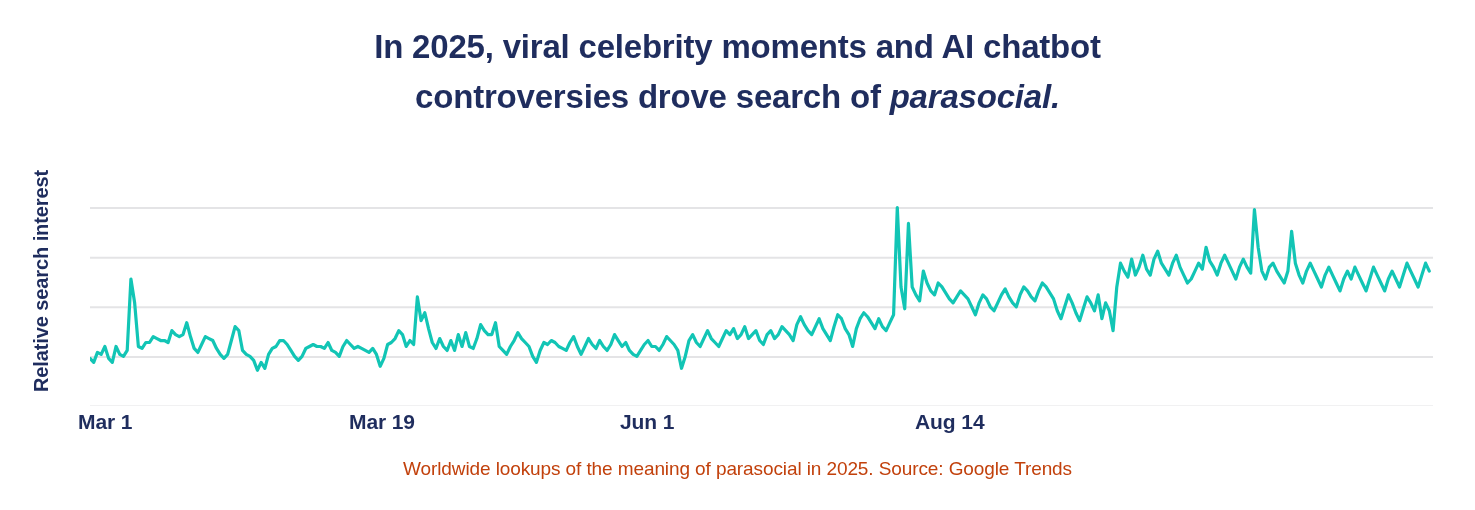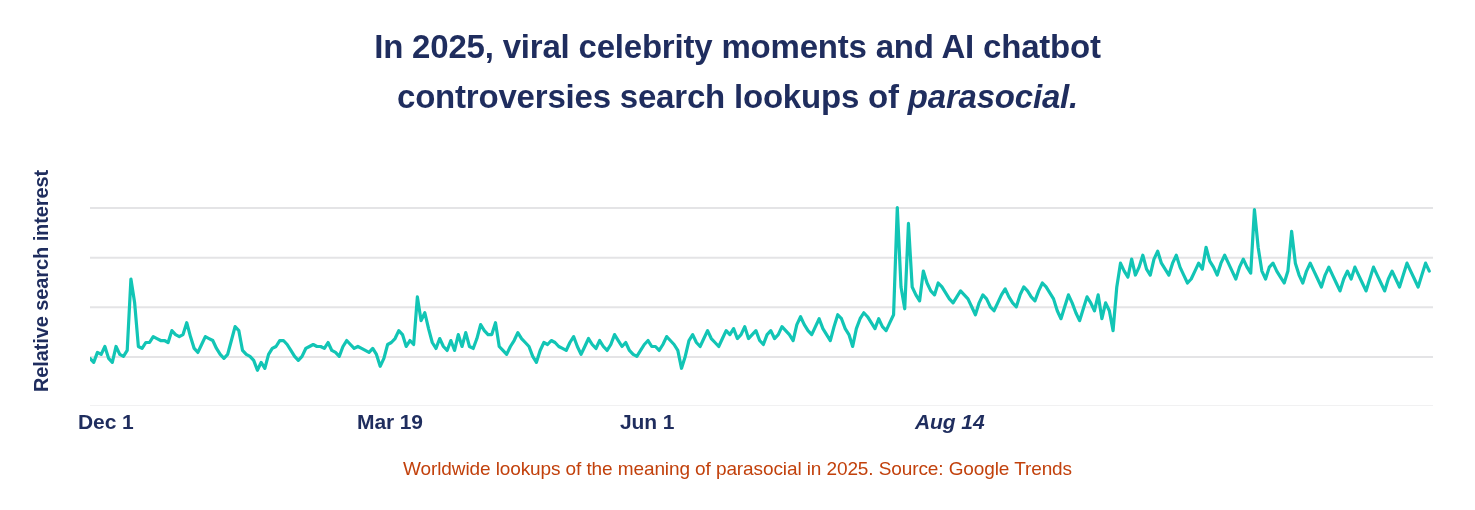--- a/index.html
+++ b/index.html
@@ -111,21 +111,21 @@
     letter-spacing: -0.1px;
   }
 </style>
 </head>
 <body>
 
 <div id="figure">
 
   <div id="chart-title">
     <span class="ttl-line">In 2025, viral celebrity moments and AI chatbot</span>
-    <span class="ttl-line"><span>controversies search lookups of </span><span class="ital">parasocial.</span></span>
+    <span class="ttl-line"><span>controversies drove search of </span><span class="ital">parasocial.</span></span>
   </div>
 
   <div id="ylabel-wrap">
     <div id="ylabel">Relative search interest</div>
   </div>
 
   <div id="plot">
     <svg id="plot-svg" width="1343" height="248" viewBox="0 0 1343 248">
       <g id="gridlines">
           <line x1="0" x2="1343" y1="50.099999999999994" y2="50.099999999999994" stroke="#e4e4e6" stroke-width="2"></line>
@@ -134,21 +134,21 @@
           <line x1="0" x2="1343" y1="198.9" y2="198.9" stroke="#e4e4e6" stroke-width="2"></line>
           <line x1="0" x2="1343" y1="248.5" y2="248.5" stroke="#e4e4e6" stroke-width="2"></line>
         </g>
       <g id="serieslayer">
           <polyline points="0.00,200.38 3.72,204.35 7.44,194.43 11.16,196.42 14.88,188.48 18.60,200.38 22.32,204.35 26.04,188.48 29.76,196.42 33.48,198.40 37.20,192.45 40.92,121.02 44.64,144.83 48.36,188.48 52.08,190.46 55.80,184.51 59.52,184.51 63.24,178.56 66.96,180.54 70.68,182.53 74.40,182.53 78.12,184.51 81.84,172.61 85.57,176.58 89.29,178.56 93.01,176.58 96.73,164.67 100.45,178.56 104.17,190.46 107.89,194.43 111.61,186.50 115.33,178.56 119.05,180.54 122.77,182.53 126.49,190.46 130.21,196.42 133.93,200.38 137.65,196.42 141.37,182.53 145.09,168.64 148.81,172.61 152.53,192.45 156.25,196.42 159.97,198.40 163.69,202.37 167.41,212.29 171.13,204.35 174.85,210.30 178.57,196.42 182.29,190.46 186.01,188.48 189.73,182.53 193.45,182.53 197.17,186.50 200.89,192.45 204.61,198.40 208.33,202.37 212.05,198.40 215.77,190.46 219.49,188.48 223.21,186.50 226.93,188.48 230.65,188.48 234.37,190.46 238.09,184.51 241.81,192.45 245.53,194.43 249.25,198.40 252.98,188.48 256.70,182.53 260.42,186.50 264.14,190.46 267.86,188.48 271.58,190.46 275.30,192.45 279.02,194.43 282.74,190.46 286.46,196.42 290.18,208.32 293.90,200.38 297.62,186.50 301.34,184.51 305.06,180.54 308.78,172.61 312.50,176.58 316.22,188.48 319.94,182.53 323.66,186.50 327.38,138.88 331.10,162.69 334.82,154.75 338.54,170.62 342.26,184.51 345.98,190.46 349.70,180.54 353.42,188.48 357.14,192.45 360.86,182.53 364.58,192.45 368.30,176.58 372.02,188.48 375.74,174.59 379.46,188.48 383.18,190.46 386.90,180.54 390.62,166.66 394.34,172.61 398.06,176.58 401.78,176.58 405.50,164.67 409.22,188.48 412.94,192.45 416.66,196.42 420.39,188.48 424.11,182.53 427.83,174.59 431.55,180.54 435.27,184.51 438.99,188.48 442.71,198.40 446.43,204.35 450.15,192.45 453.87,184.51 457.59,186.50 461.31,182.53 465.03,184.51 468.75,188.48 472.47,190.46 476.19,192.45 479.91,184.51 483.63,178.56 487.35,188.48 491.07,196.42 494.79,188.48 498.51,180.54 502.23,186.50 505.95,190.46 509.67,182.53 513.39,188.48 517.11,192.45 520.83,186.50 524.55,176.58 528.27,182.53 531.99,188.48 535.71,184.51 539.43,192.45 543.15,196.42 546.87,198.40 550.59,192.45 554.31,186.50 558.03,182.53 561.75,188.48 565.47,188.48 569.19,192.45 572.91,186.50 576.63,178.56 580.35,182.53 584.07,186.50 587.80,192.45 591.52,210.30 595.24,198.40 598.96,182.53 602.68,176.58 606.40,184.51 610.12,188.48 613.84,180.54 617.56,172.61 621.28,180.54 625.00,184.51 628.72,188.48 632.44,180.54 636.16,172.61 639.88,176.58 643.60,170.62 647.32,180.54 651.04,176.58 654.76,168.64 658.48,180.54 662.20,176.58 665.92,172.61 669.64,182.53 673.36,186.50 677.08,176.58 680.80,172.61 684.52,180.54 688.24,176.58 691.96,168.64 695.68,172.61 699.40,176.58 703.12,182.53 706.84,166.66 710.56,158.72 714.28,166.66 718.00,172.61 721.72,176.58 725.44,168.64 729.16,160.70 732.88,170.62 736.60,176.58 740.32,182.53 744.04,168.64 747.76,156.74 751.48,160.70 755.20,170.62 758.93,176.58 762.65,188.48 766.37,170.62 770.09,160.70 773.81,154.75 777.53,158.72 781.25,164.67 784.97,170.62 788.69,160.70 792.41,168.64 796.13,172.61 799.85,164.67 803.57,156.74 807.29,49.60 811.01,128.96 814.73,150.78 818.45,65.47 822.17,128.96 825.89,136.90 829.61,142.85 833.33,113.09 837.05,124.99 840.77,132.93 844.49,136.90 848.21,124.99 851.93,128.96 855.65,134.91 859.37,140.86 863.09,144.83 866.81,138.88 870.53,132.93 874.25,136.90 877.97,140.86 881.69,148.80 885.41,156.74 889.13,144.83 892.85,136.90 896.57,140.86 900.29,148.80 904.01,152.77 907.73,144.83 911.45,136.90 915.17,130.94 918.89,138.88 922.61,144.83 926.34,148.80 930.06,136.90 933.78,128.96 937.50,132.93 941.22,138.88 944.94,142.85 948.66,132.93 952.38,124.99 956.10,128.96 959.82,134.91 963.54,140.86 967.26,152.77 970.98,160.70 974.70,148.80 978.42,136.90 982.14,144.83 985.86,154.75 989.58,162.69 993.30,150.78 997.02,138.88 1000.74,144.83 1004.46,152.77 1008.18,136.90 1011.90,160.70 1015.62,144.83 1019.34,152.77 1023.06,172.61 1026.78,128.96 1030.50,105.15 1034.22,113.09 1037.94,119.04 1041.66,101.18 1045.38,117.06 1049.10,109.12 1052.82,97.22 1056.54,111.10 1060.26,117.06 1063.98,101.18 1067.70,93.25 1071.42,105.15 1075.14,111.10 1078.86,117.06 1082.58,105.15 1086.30,97.22 1090.02,109.12 1093.75,117.06 1097.47,124.99 1101.19,121.02 1104.91,113.09 1108.63,105.15 1112.35,111.10 1116.07,89.28 1119.79,103.17 1123.51,109.12 1127.23,117.06 1130.95,105.15 1134.67,97.22 1138.39,105.15 1142.11,113.09 1145.83,121.02 1149.55,109.12 1153.27,101.18 1156.99,109.12 1160.71,115.07 1164.43,51.58 1168.15,89.28 1171.87,113.09 1175.59,121.02 1179.31,109.12 1183.03,105.15 1186.75,113.09 1190.47,119.04 1194.19,124.99 1197.91,113.09 1201.63,73.41 1205.35,105.15 1209.07,117.06 1212.79,124.99 1216.51,113.09 1220.23,105.15 1223.95,113.09 1227.67,121.02 1231.39,128.96 1235.11,117.06 1238.83,109.12 1242.55,117.06 1246.27,124.99 1249.99,132.93 1253.71,121.02 1257.43,113.09 1261.16,121.02 1264.88,109.12 1268.60,117.06 1272.32,124.99 1276.04,132.93 1279.76,121.02 1283.48,109.12 1287.20,117.06 1290.92,124.99 1294.64,132.93 1298.36,121.02 1302.08,113.09 1305.80,121.02 1309.52,128.96 1313.24,117.06 1316.96,105.15 1320.68,113.09 1324.40,121.02 1328.12,128.96 1331.84,117.06 1335.56,105.15 1339.28,113.09 NaN,101.18" fill="none" stroke="#12c5b5" stroke-width="3.2" stroke-linejoin="round" stroke-linecap="round"></polyline>
         </g>
     </svg>
   </div>
 
   <div id="xticks">
-      <div class="xtick" style="left: -12px;">Dec 1</div>
-      <div class="xtick" style="left: 267px;">Mar 19</div>
+      <div class="xtick" style="left: -12px;">Mar 1</div>
+      <div class="xtick" style="left: 259px;">Mar 19</div>
       <div class="xtick" style="left: 530px;">Jun 1</div>
-      <div class="xtick" style="left: 825.05px; font-style: italic;">Aug 14</div>
+      <div class="xtick" style="left: 825.05px;">Aug 14</div>
     </div>
 
   <div id="caption">Worldwide lookups of the meaning of parasocial in 2025. Source: Google Trends</div>
 
 </div>
 
 </body></html>

